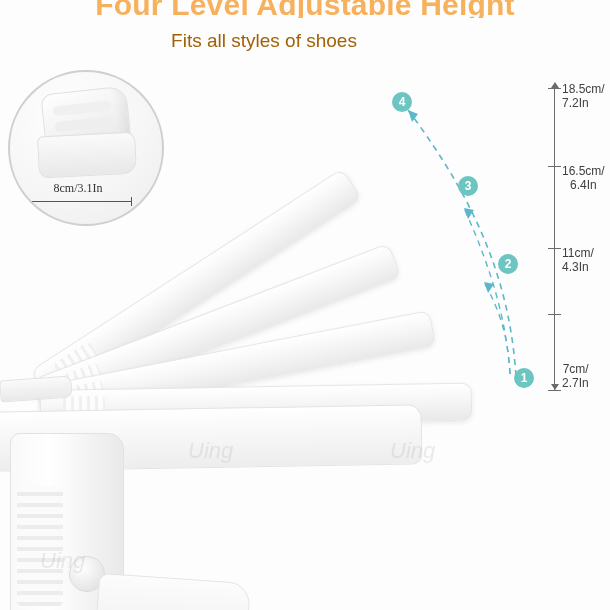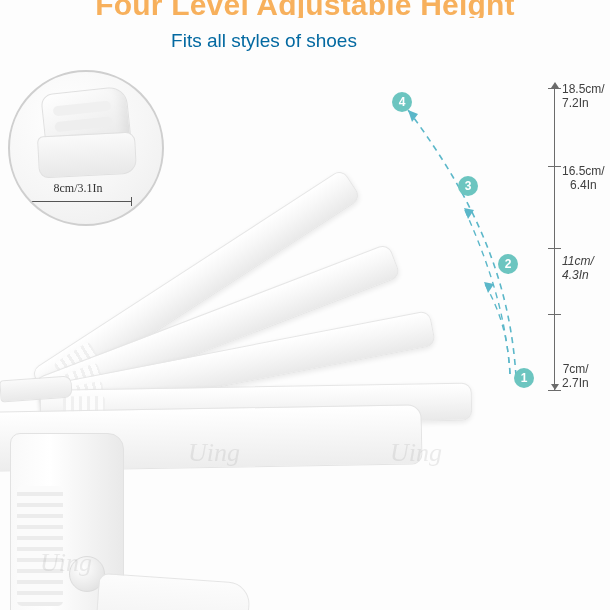--- a/index.html
+++ b/index.html
@@ -31,21 +31,21 @@
     overflow: hidden;
     height: 30px;
   }
   .subhead {
     position: absolute;
     left: 0;
     top: 30px;
     width: 528px;
     text-align: center;
     font-size: 19px;
-    color: #0369a1;
+    color: #a16207;
   }
 
   
   .inset {
     position: absolute;
     left: 8px;
     top: 70px;
     width: 152px;
     height: 152px;
     border-radius: 50%;
@@ -204,23 +204,23 @@
     top: 300px;
     width: 70px;
     height: 20px;
     background: linear-gradient(180deg, #fafafa, #e9e9e9);
     border: 1px solid #e3e3e3;
     border-radius: 4px 8px 8px 4px;
     transform: rotate(-4deg);
   }
   .watermark {
     position: absolute;
-    font-size: 26px;
+    font-size: 22px;
     color: rgba(150,150,150,0.18);
-    font-family: Liberation Serif, serif;
+    font-family: Liberation Sans, sans-serif;
     font-style: italic;
   }
   .wm1 { left: 188px; top: 360px; }
   .wm2 { left: 390px; top: 360px; }
   .wm3 { left: 40px;  top: 470px; }
 
   
   .badge {
     position: absolute;
     width: 20px;
@@ -359,21 +359,21 @@
     <div class="tick" style="top:310px;"></div>
 
     <div class="scale-label" style="top:2px;">
       <div>18.5cm/</div>
       <div>7.2In</div>
     </div>
     <div class="scale-label" style="top:84px;text-align:center;">
       <div>16.5cm/</div>
       <div>6.4In</div>
     </div>
-    <div class="scale-label" style="top:174px;font-style:italic;">
+    <div class="scale-label" style="top:166px;">
       <div>11cm/</div>
       <div>4.3In</div>
     </div>
     <div class="scale-label" style="top:282px;text-align:right;">
       <div>7cm/</div>
       <div>2.7In</div>
     </div>
   </div>
 
 </div>

